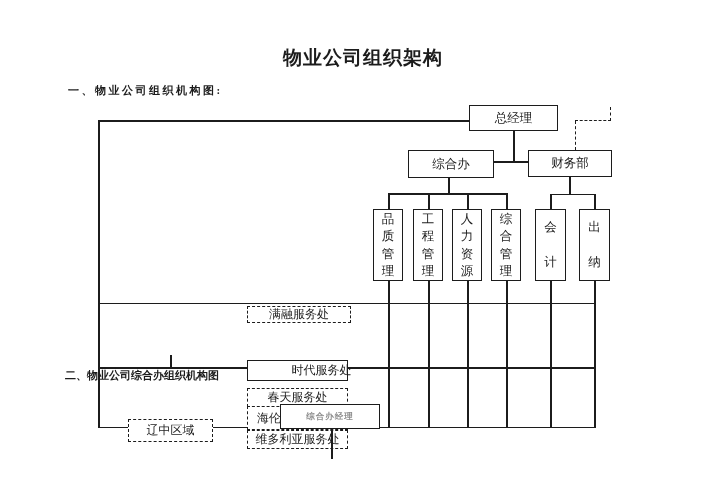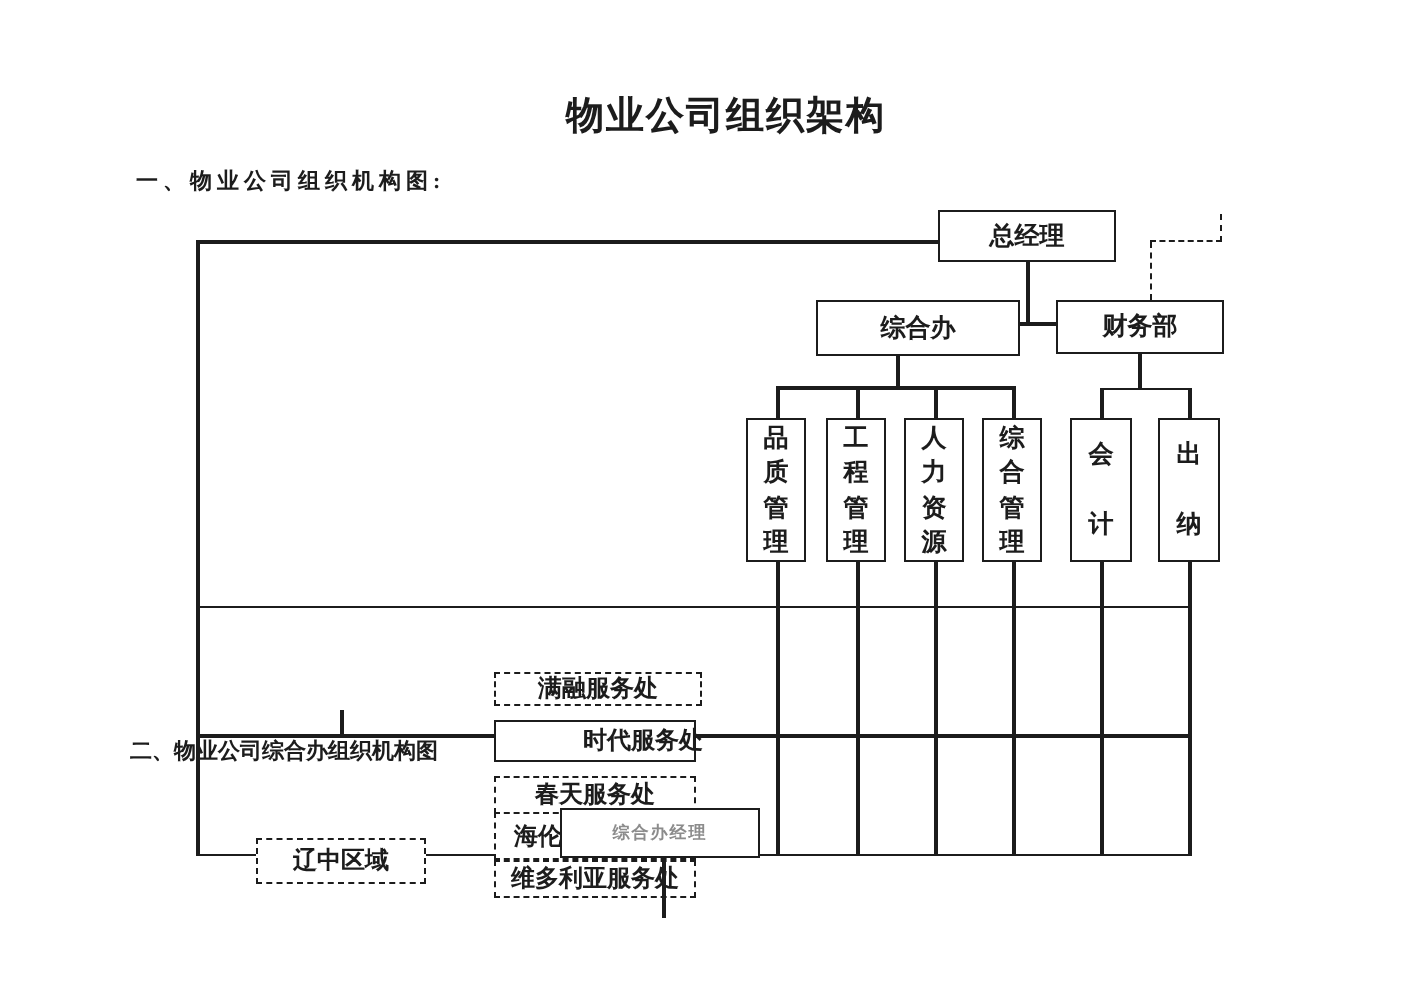--- a/index.html
+++ b/index.html
@@ -15,21 +15,21 @@
   
   .hline{height:1.5px;background:#1c1c1c;z-index:1;}
   .vline{width:1.5px;background:#1c1c1c;z-index:1;}
   .vline.over{z-index:6;}
   .dash-v{width:0;border-left:1.5px dashed #1c1c1c;z-index:1;}
   .dash-h{height:0;border-top:1.5px dashed #1c1c1c;z-index:1;}
   
   .box{
     box-sizing:border-box;background:#fff;border:1.5px solid #1c1c1c;
     display:flex;align-items:center;justify-content:center;
-    font-size:12.5px;font-weight:700;z-index:2;white-space:nowrap;
+    font-size:12.5px;font-weight:400;z-index:2;white-space:nowrap;
   }
   .box.dashed{border-style:dashed;}
   .vbox{flex-direction:column;justify-content:space-around;font-size:12.5px;}
   .vbox span{display:block;line-height:1;}
   .svc{font-size:12px;}
   .svc.left{justify-content:flex-start;padding-left:9px;}
   .mgr{z-index:5;font-size:8.5px;color:#8c8c8c;font-weight:bold;letter-spacing:1px;}
 </style>
 </head>
 <body>
@@ -71,21 +71,21 @@
   <div class="abs hline" style="left:98px;top:302.5px;width:497.5px;"></div>
   <div class="abs hline" style="left:98px;top:367px;width:497.5px;"></div>
   <div class="abs vline" style="left:170px;top:355px;height:13.5px;"></div>
   <div class="abs hline" style="left:98px;top:426.5px;width:497.5px;"></div>
 
   <div class="abs vline over" style="left:331px;top:429px;height:30px;"></div>
 
   <div class="abs box" style="left:469px;top:105px;width:89px;height:26px;">
     <span>总经理</span>
   </div>
-  <div class="abs box" style="left:408px;top:150px;width:102px;height:28px;">
+  <div class="abs box" style="left:408px;top:150px;width:86px;height:28px;">
     <span>综合办</span>
   </div>
   <div class="abs box" style="left:528px;top:150px;width:84px;height:27px;">
     <span>财务部</span>
   </div>
 
   <div class="abs box vbox" style="left:373px;top:209px;width:30px;height:72px;">
       <span>品</span>
       <span>质</span>
       <span>管</span>
@@ -111,21 +111,21 @@
     </div>
   <div class="abs box vbox" style="left:535px;top:209px;width:31px;height:72px;">
       <span>会</span>
       <span>计</span>
     </div>
   <div class="abs box vbox" style="left:579px;top:209px;width:31px;height:72px;">
       <span>出</span>
       <span>纳</span>
     </div>
 
-  <div class="abs box svc dashed" style="left:247px;top:306px;width:104px;height:17px;margin-top:30px;">
+  <div class="abs box svc dashed" style="left:247px;top:306px;width:104px;height:17px;">
     <span>满融服务处</span>
   </div>
   <div class="abs box svc" style="left:247px;top:360px;width:101px;height:21px;padding-left:48px;">
     <span>时代服务处</span>
   </div>
   <div class="abs box svc dashed" style="left:247px;top:388px;width:101px;height:19px;">
     <span>春天服务处</span>
   </div>
   <div class="abs box svc dashed left" style="left:247px;top:406px;width:101px;height:24px;">
     <span>海伦</span>

